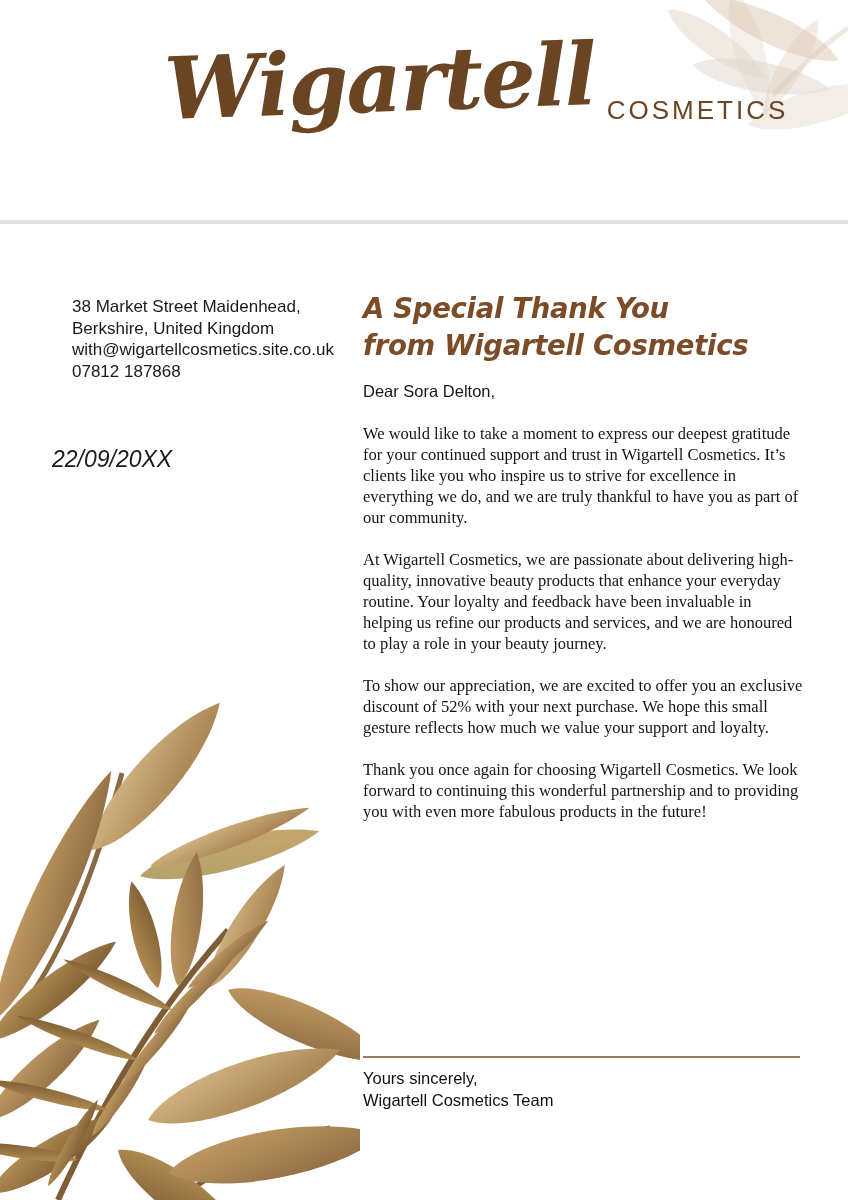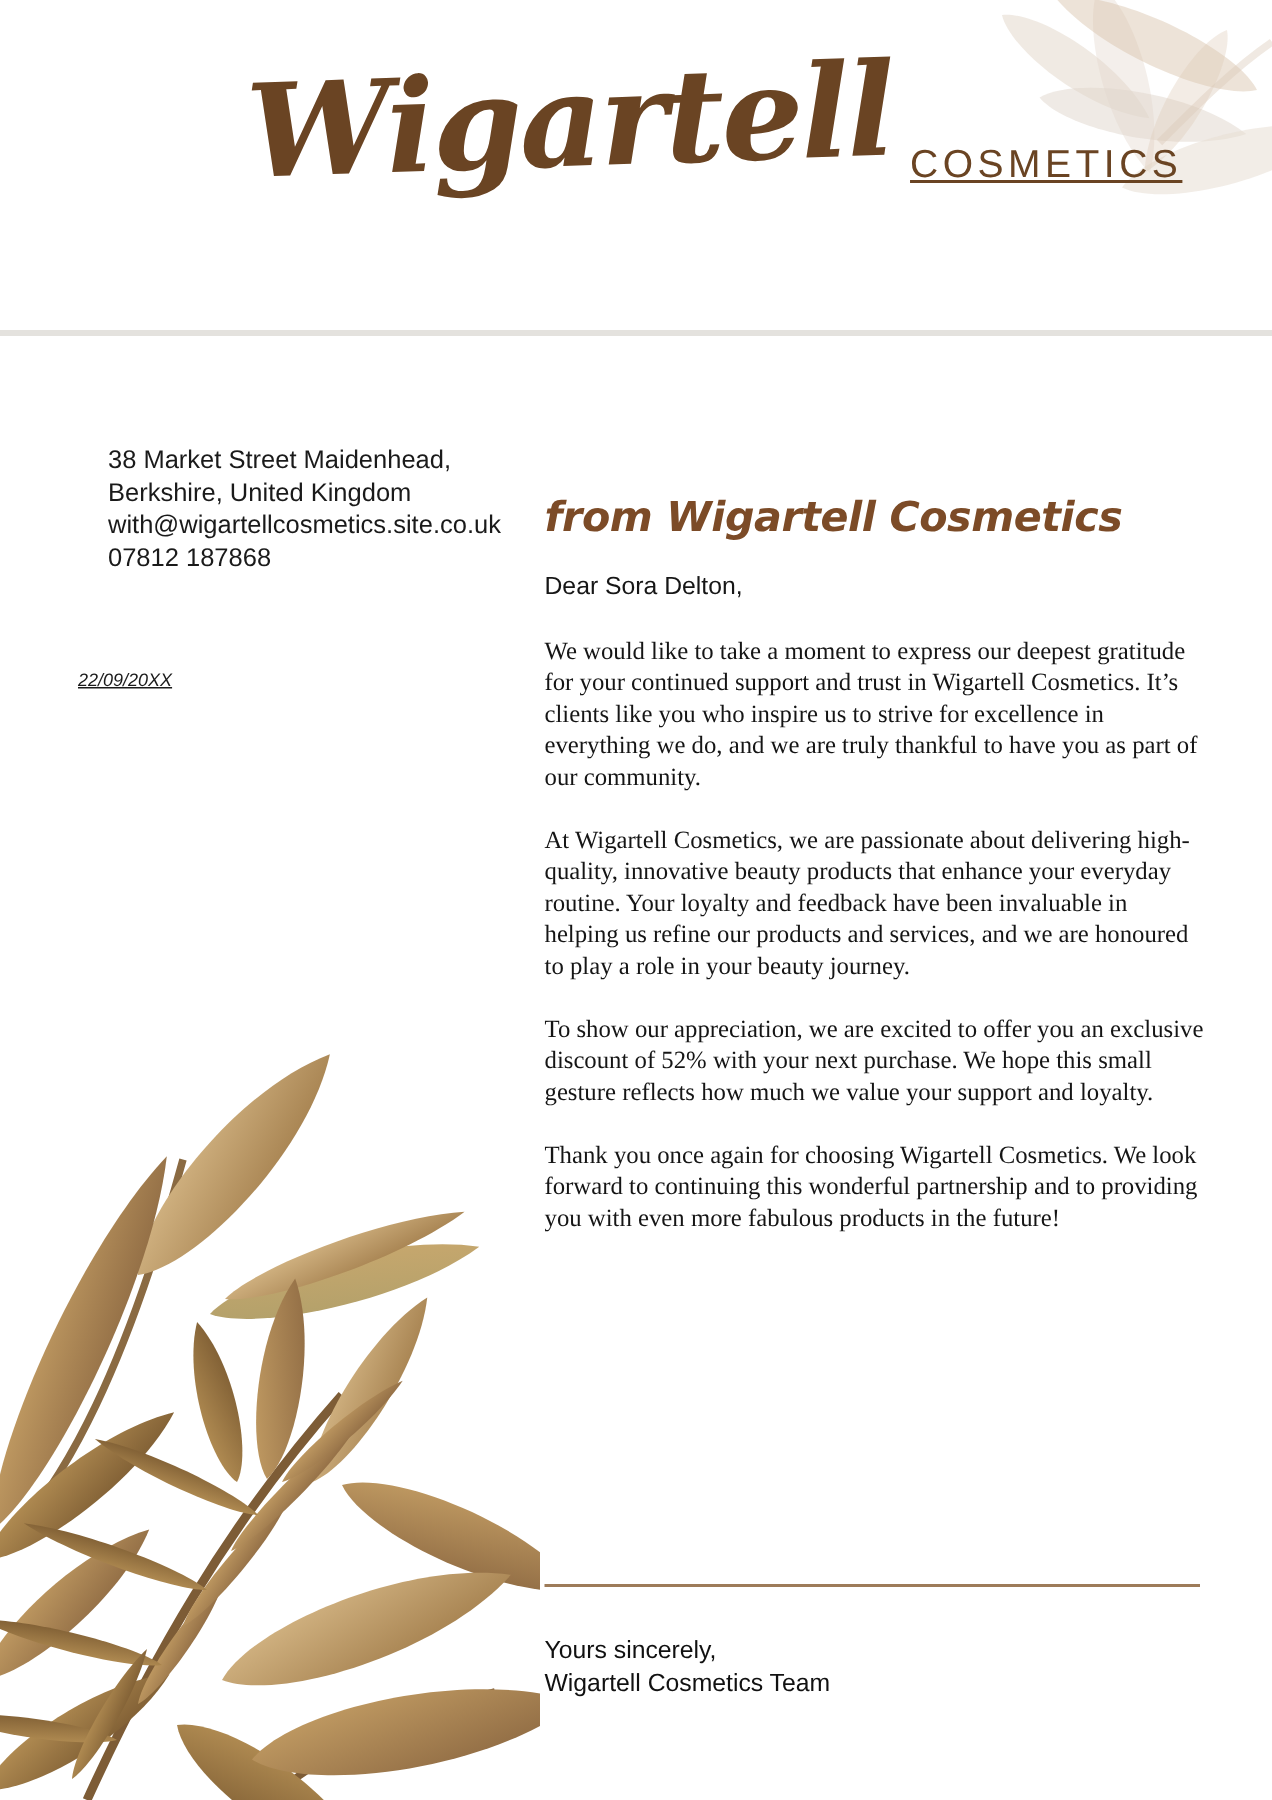--- a/index.html
+++ b/index.html
@@ -26,36 +26,35 @@
     letter-spacing:-2px;
     transform:rotate(-2deg);
     transform-origin:left bottom;
   }
   .logo-suffix{
     font-family:"Liberation Sans", sans-serif;
     font-size:26px;font-weight:400;
     letter-spacing:3px;
     color:#6a4423;
     margin-left:10px;
-    text-decoration:underline;
   }
   
   .top-divider{
     position:absolute;left:0;top:220px;
     width:848px;height:4px;background:#e4e2de;
   }
   
   .sender{
     position:absolute;left:52px;top:296px;width:310px;
     font-size:17px;line-height:21.5px;color:#1a1a1a;margin-left:20px;
   }
   .sender div{margin:0;}
   .letter-date{
     position:absolute;left:52px;top:446px;
-    font-size:12px;font-style:italic;color:#1a1a1a;text-decoration:underline;
+    font-size:23px;font-style:italic;color:#1a1a1a;
   }
   
   .letter-body{
     position:absolute;left:363px;top:290px;width:440px;
   }
   .letter-heading{
     font-size:27.5px;line-height:36.5px;
     font-weight:700;font-style:italic;
     color:#7c4b27;
     margin:0 0 18px 0;
@@ -63,21 +62,21 @@
     letter-spacing:-0.3px;
   }
   .salutation{font-size:16.5px;line-height:21px;margin:17px 0 21px 0;}
   .letter-body p.para{
     font-size:16.5px;line-height:21px;
     margin:0 0 21px 0;color:#151515;font-family:Liberation Serif, serif;
   }
   
   .signature{position:absolute;left:363px;top:1056px;width:437px;}
   .signature-rule{width:437px;height:2px;background:#9d7b59;}
-  .closing{margin-top:31px;font-size:16.5px;line-height:22px;color:#111;}
+  .closing{margin-top:9px;font-size:16.5px;line-height:22px;color:#111;}
   
   .ghost-leaves{position:absolute;right:0;top:0;pointer-events:none;}
   .gold-leaves{position:absolute;left:0;top:688px;pointer-events:none;}
 </style>
 </head>
 <body>
 
 <div class="page">
 
   <svg class="ghost-leaves" width="210" height="190" viewBox="0 0 210 190" aria-hidden="true">
@@ -104,21 +103,21 @@
 
   <div class="sender">
     <div>38 Market Street Maidenhead,</div>
     <div>Berkshire, United Kingdom</div>
     <div>with@wigartellcosmetics.site.co.uk</div>
     <div>07812 187868</div>
   </div>
   <div class="letter-date">22/09/20XX</div>
 
   <div class="letter-body">
-    <h1 class="letter-heading"><br><span>from Wigartell Cosmetics</span></h1>
+    <h1 class="letter-heading"><span>A Special Thank You</span><br><span>from Wigartell Cosmetics</span></h1>
     <p class="salutation">Dear Sora Delton,</p>
     <p class="para">We would like to take a moment to express our deepest gratitude for your continued support and trust in Wigartell Cosmetics. It’s clients like you who inspire us to strive for excellence in everything we do, and we are truly thankful to have you as part of our community.</p>
     <p class="para">At Wigartell Cosmetics, we are passionate about delivering high-quality, innovative beauty products that enhance your everyday routine. Your loyalty and feedback have been invaluable in helping us refine our products and services, and we are honoured to play a role in your beauty journey.</p>
     <p class="para">To show our appreciation, we are excited to offer you an exclusive discount of 52% with your next purchase. We hope this small gesture reflects how much we value your support and loyalty.</p>
     <p class="para">Thank you once again for choosing Wigartell Cosmetics. We look forward to continuing this wonderful partnership and to providing you with even more fabulous products in the future!</p>
   </div>
 
   <div class="signature">
     <div class="signature-rule"></div>
     <div class="closing">

